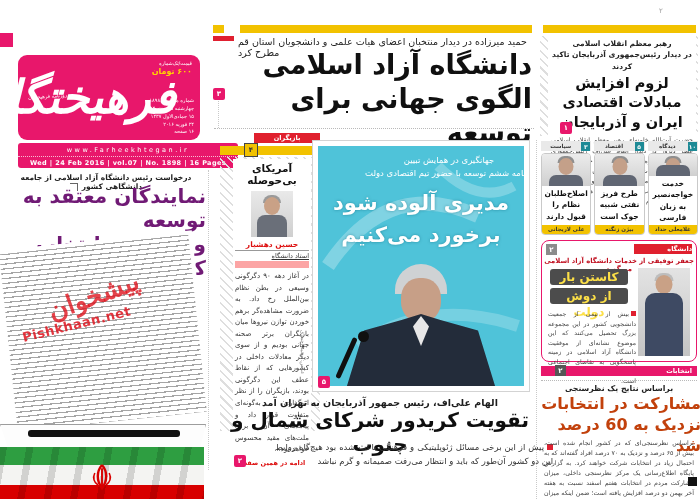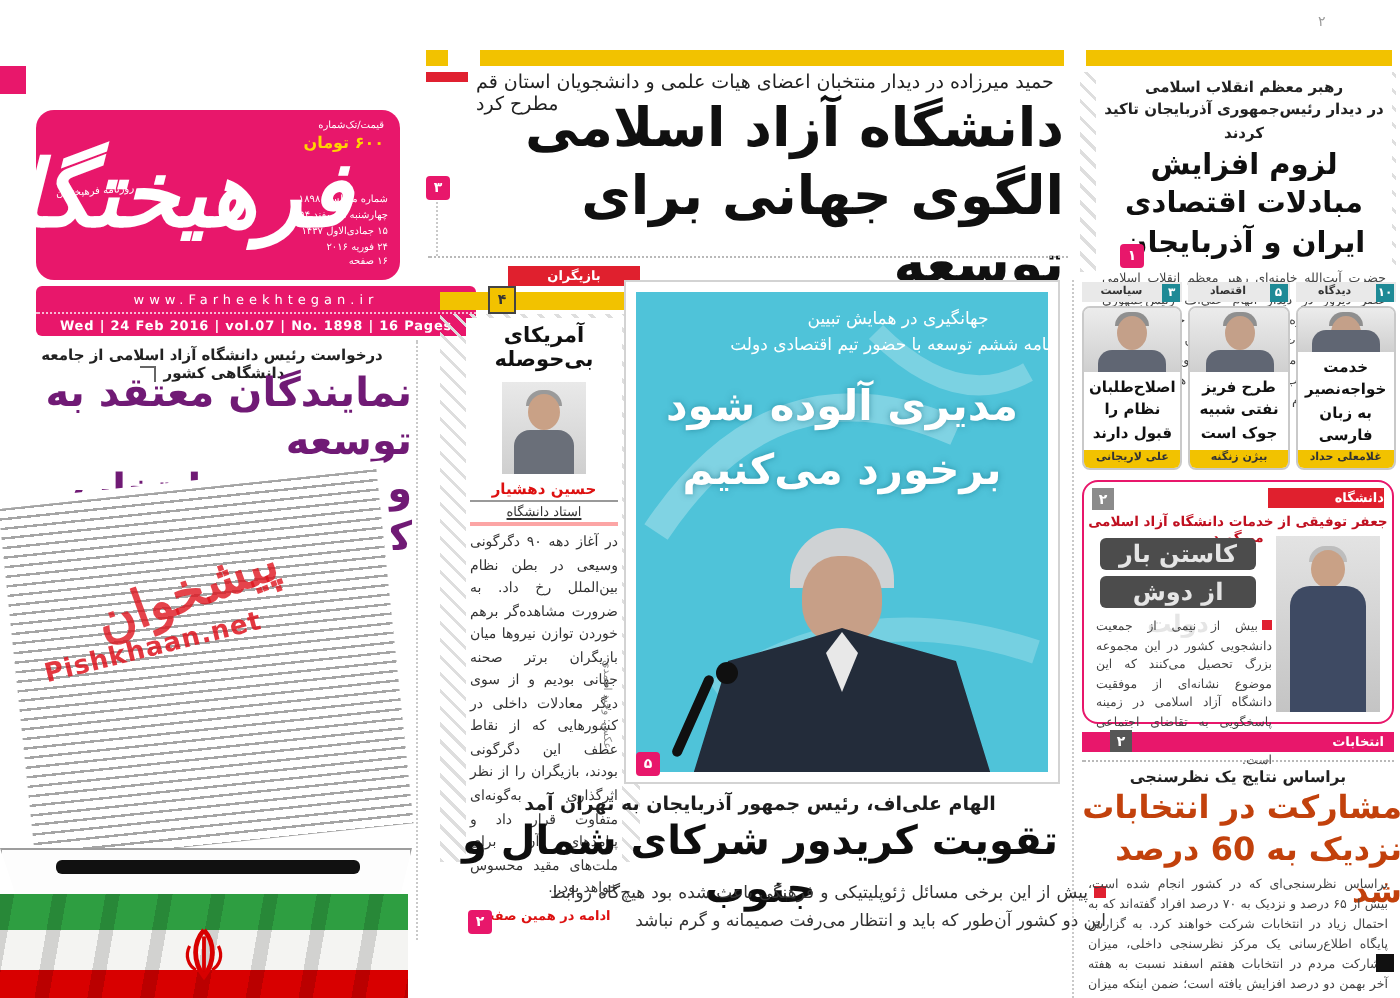--- a/index.html
+++ b/index.html
@@ -76,21 +76,21 @@
   .note-ybar{position:absolute;left:0;top:13px;width:100px;height:9px;background:#f2c200;}
   .note-b4{position:absolute;left:24px;top:10px;width:12px;height:12px;background:#f2c200;border:1px solid #444;
            color:#333;font-size:7px;font-weight:bold;display:flex;align-items:center;justify-content:center;}
   .note-panel{position:absolute;left:13px;top:26px;width:74px;min-height:270px;background:#fff;padding:0 2px;}
   .note-title{font-size:10.5px;font-weight:900;color:#111;text-align:center;margin-top:3px;}
   .note-photo{width:42px;height:46px;margin:5px auto 3px;background:linear-gradient(#e9e9e9,#cfcfcf);position:relative;overflow:hidden;}
   .note-photo .head{position:absolute;left:13px;top:6px;width:16px;height:18px;background:#c9a186;border-radius:50%;}
   .note-photo .hair{position:absolute;left:12px;top:4px;width:18px;height:8px;background:#9a9a9a;border-radius:8px 8px 0 0;}
   .note-photo .body{position:absolute;left:6px;top:24px;width:30px;height:22px;background:#6a6f79;border-radius:8px 8px 0 0;}
   .note-name{font-size:7.5px;font-weight:bold;color:#d11;text-align:center;border-bottom:1px solid #999;padding-bottom:1px;}
-  .note-role{font-size:6.5px;color:#333;text-align:center;border-bottom:2px solid #fca5a5;padding:1px 0;text-decoration:underline;}
+  .note-role{font-size:6.5px;color:#333;border-bottom:7px solid #fca5a5;padding:1px 0;text-decoration:underline;}
   .note-body{font-size:7px;line-height:1.65;color:#333;text-align:justify;margin-top:3px;}
   .note-cont{font-size:6.5px;font-weight:bold;color:#d11;text-align:center;margin-top:3px;}
 
   
   .photo-frame{left:312px;top:140px;width:218px;height:252px;background:#fff;border:1px solid #d3d3d3;padding:5px;box-sizing:border-box;}
   .photo-canvas{position:relative;width:100%;height:100%;background:#4fc3d9;overflow:hidden;}
   .pc-kicker{position:absolute;left:0;top:8px;width:100%;color:#fff;font-size:8.5px;font-weight:normal;text-align:center;line-height:1.5;margin-left:28px;}
   .pc-head{position:absolute;left:0;top:40px;width:100%;color:#fff;font-size:21px;font-weight:900;text-align:center;line-height:1.45;
            text-shadow:0 0 3px rgba(0,90,110,.5);}
   .person-hair{position:absolute;left:50%;top:118px;transform:translateX(-50%);width:52px;height:30px;background:#cfd2d4;border-radius:26px 26px 0 0;}
@@ -133,21 +133,21 @@
   .card-photo .sh{position:absolute;left:50%;bottom:0;transform:translateX(-50%);width:34px;height:11px;background:#606673;border-radius:7px 7px 0 0;}
   .card-q{flex:1;font-size:7.5px;font-weight:900;color:#111;text-align:center;line-height:1.5;padding:2px 1px;}
   .card-name{height:9px;background:#f2c200;font-size:5.5px;font-weight:bold;color:#333;text-align:center;line-height:9px;}
 
   
   .uni{left:541px;top:240px;width:156px;height:122px;border:1.5px solid #e8176b;border-radius:8px;box-sizing:border-box;background:#fff;}
   .uni-corner{position:absolute;left:4px;top:3px;}
   .uni-label{position:absolute;right:4px;top:3px;width:58px;height:10px;background:#e0202e;color:#fff;font-size:6.5px;
              font-weight:bold;text-align:right;line-height:10px;}
   .uni-kicker{position:absolute;left:0;top:16px;width:100%;font-size:6.8px;font-weight:bold;color:#c01020;text-align:center;}
-  .uni-bar{position:absolute;left:8px;width:78px;height:16px;background:#4c4c4c;border-radius:3px;color:#e5e5e5;
+  .uni-bar{position:absolute;left:8px;width:78px;height:16px;background:#4c4c4c;border-radius:3px;color:#fde047;
            font-size:12px;font-weight:900;text-align:center;line-height:16px;}
   .uni-bar1{top:28px;} .uni-bar2{top:47px;}
   .uni-photo{position:absolute;right:6px;top:27px;width:52px;height:88px;background:linear-gradient(#e3e3e3,#c4c4c4);overflow:hidden;}
   .uni-photo .head{position:absolute;left:50%;top:7px;transform:translateX(-50%);width:17px;height:19px;background:#c9a186;border-radius:50%;}
   .uni-photo .hair{position:absolute;left:50%;top:5px;transform:translateX(-50%);width:19px;height:8px;background:#bdbdbd;border-radius:9px 9px 0 0;}
   .uni-photo .body{position:absolute;left:50%;top:25px;transform:translateX(-50%);width:38px;height:64px;background:#3e4a63;border-radius:10px 10px 0 0;}
   .uni-body{position:absolute;left:6px;top:68px;width:88px;font-size:6.2px;line-height:1.55;color:#444;text-align:justify;}
   .uni-body .sq{display:inline-block;width:5px;height:5px;background:#e02030;margin-left:2px;}
 
   

